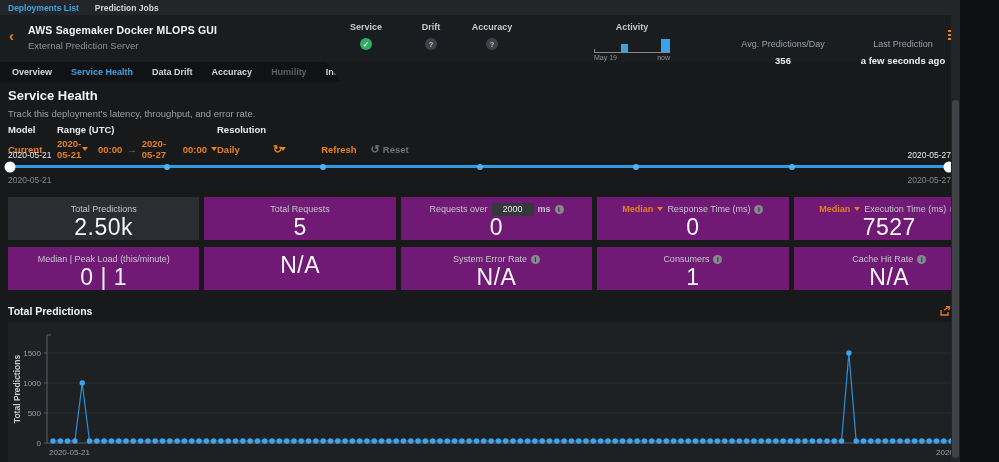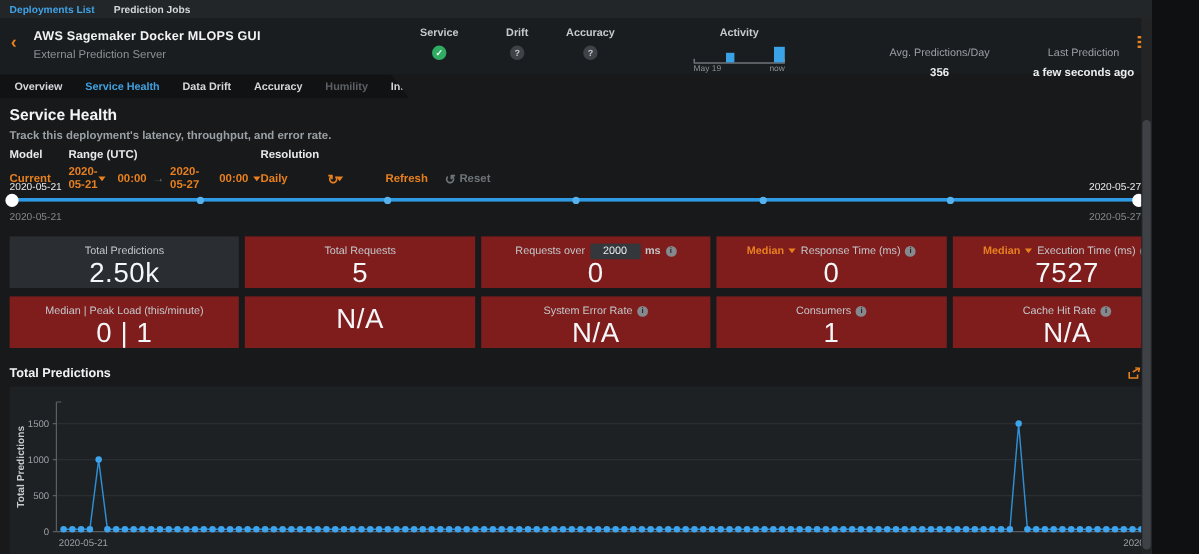--- a/index.html
+++ b/index.html
@@ -18,21 +18,21 @@
   .back { position:absolute; left:9px; top:13px; color:#e8801f; font-size:15px; font-weight:bold; cursor:pointer; line-height:15px; }
   .titles { position:absolute; left:28px; top:9px; }
   .titles .t { font-size:10.5px; font-weight:bold; color:#f1f3f4; letter-spacing:.2px; }
   .titles .s { font-size:9.5px; color:#8d9296; margin-top:4px; }
   .statusItem { position:absolute; top:7px; width:70px; text-align:center; transform:translateX(-50%); }
   .statusItem .lbl { font-size:9px; font-weight:bold; color:#c6cacd; }
   .statusItem .ic { margin:6px auto 0; width:12px; height:12px; border-radius:50%;
                     display:flex; align-items:center; justify-content:center; font-size:7.5px; font-weight:bold; }
   .ic.ok { background:#2fae63; color:#fff; }
   .ic.unknown { background:#3f4347; color:#c3c8cc; }
-  .activity { position:absolute; left:578px; top:7px; width:76px; }
+  .activity { position:absolute; left:594px; top:7px; width:76px; }
   .activity .lbl { font-size:9px; font-weight:bold; color:#c6cacd; text-align:center; }
   .actplot { position:relative; height:17px; margin-top:4px; border-bottom:1px solid #85898d; }
   .actplot::before,.actplot::after { content:""; position:absolute; bottom:0; width:1px; height:3px; background:#85898d; }
   .actplot::before { left:0; } .actplot::after { right:0; }
   .actbar { position:absolute; bottom:0; background:#3aa3e8; }
   .actaxis { display:flex; justify-content:space-between; font-size:7px; color:#8d9296; margin-top:1px; }
   .hmetric { position:absolute; top:24px; width:160px; text-align:center; transform:translateX(-50%); }
   .hmetric .lbl { font-size:9px; color:#9ba0a5; }
   .hmetric .val { font-size:9.5px; color:#eceeef; margin-top:6px; font-weight:bold; }
   .menu { position:absolute; left:948px; top:15px; width:13px; cursor:pointer; }
@@ -41,21 +41,21 @@
   
   .tabstrip { position:absolute; top:62px; left:0; height:20px; width:360px; background:#101214;
               clip-path:polygon(0 0, 326px 0, 341px 100%, 0 100%);
               display:flex; align-items:center; gap:19px; padding-left:12px; }
   .tab { font-size:9px; font-weight:bold; color:#d3d7da; cursor:pointer; white-space:nowrap; }
   .tab.active { color:#41a0e0; }
   .tab.disabled { color:#5c6165; }
 
   
   .h1 { position:absolute; top:88px; left:8px; font-size:13px; font-weight:bold; color:#f2f4f5; }
-  .desc { position:absolute; top:108px; left:8px; font-size:9.5px; color:#9aa0a4;font-weight:bold; }
+  .desc { position:absolute; top:108px; left:8px; font-size:9.5px; color:#9aa0a4; }
 
   .ctl-labels { position:absolute; top:124px; left:8px; display:flex; font-size:9.5px; font-weight:bold; color:#e8eaec;justify-content:flex-end; }
   .ctl-values { position:absolute; top:138px; left:8px; display:flex; align-items:center; font-size:9.5px; font-weight:bold; }
   .orange { color:#e8801f;gap:36px; }
   .chev { display:inline-block; width:0; height:0; border-left:3px solid transparent; border-right:3px solid transparent;
           border-top:4px solid #e8801f; margin-left:4px; }
   .ctlbtn { cursor:pointer; display:flex; align-items:center; }
   .dim { color:#6f7478; }
 
   
@@ -63,21 +63,21 @@
   .slider .tl { position:absolute; left:8px; top:1px; font-size:8.5px; color:#e8eaec; }
   .slider .tr { position:absolute; right:9px; top:1px; font-size:8.5px; color:#e8eaec; }
   .slider .bl { position:absolute; left:8px; top:26px; font-size:8.5px; color:#83888c; }
   .slider .br { position:absolute; right:9px; top:26px; font-size:8.5px; color:#83888c; }
   .track { position:absolute; left:10px; right:11px; top:16px; height:3px; background:#2e9be4; cursor:pointer; }
   .tickdot { position:absolute; top:50%; width:6px; height:6px; border-radius:50%; background:#56b2ee; transform:translate(-50%,-50%); }
   .handle { position:absolute; top:50%; width:11px; height:11px; border-radius:50%; background:#ffffff; transform:translate(-50%,-50%); cursor:grab; }
 
   
   .statsrow { position:absolute; left:8px; width:977px; height:43px; display:grid; grid-template-columns:repeat(5,1fr); gap:5px; }
-  .card { background:#7f1d1d; cursor:pointer; text-align:center; padding-top:6px; }
+  .card { background:#701a75; cursor:pointer; text-align:center; padding-top:6px; }
   .card.selected { background:#2a2d31; }
   .card .labelrow { font-size:9px; color:#c3c7ca; display:flex; align-items:center; justify-content:center; gap:4px; height:12px; }
   .card .value { font-size:23px; font-weight:300; color:#f4f6f7; margin-top:1px; letter-spacing:.5px; line-height:23px; }
   .card .ddl { color:#e8801f; font-weight:bold; display:flex; align-items:center; cursor:pointer; }
   .msinput { width:42px; height:13px; background:#34383c; border:none; color:#e9ebec; font-size:9px; text-align:center; }
   .info { width:9px; height:9px; border-radius:50%; background:#85898d; color:#1f2225; font-size:6.5px; font-weight:bold;
           display:inline-flex; align-items:center; justify-content:center; cursor:pointer; }
 
   
   .chart-head { position:absolute; top:305px; left:8px; width:977px; display:flex; justify-content:space-between; align-items:center; }

